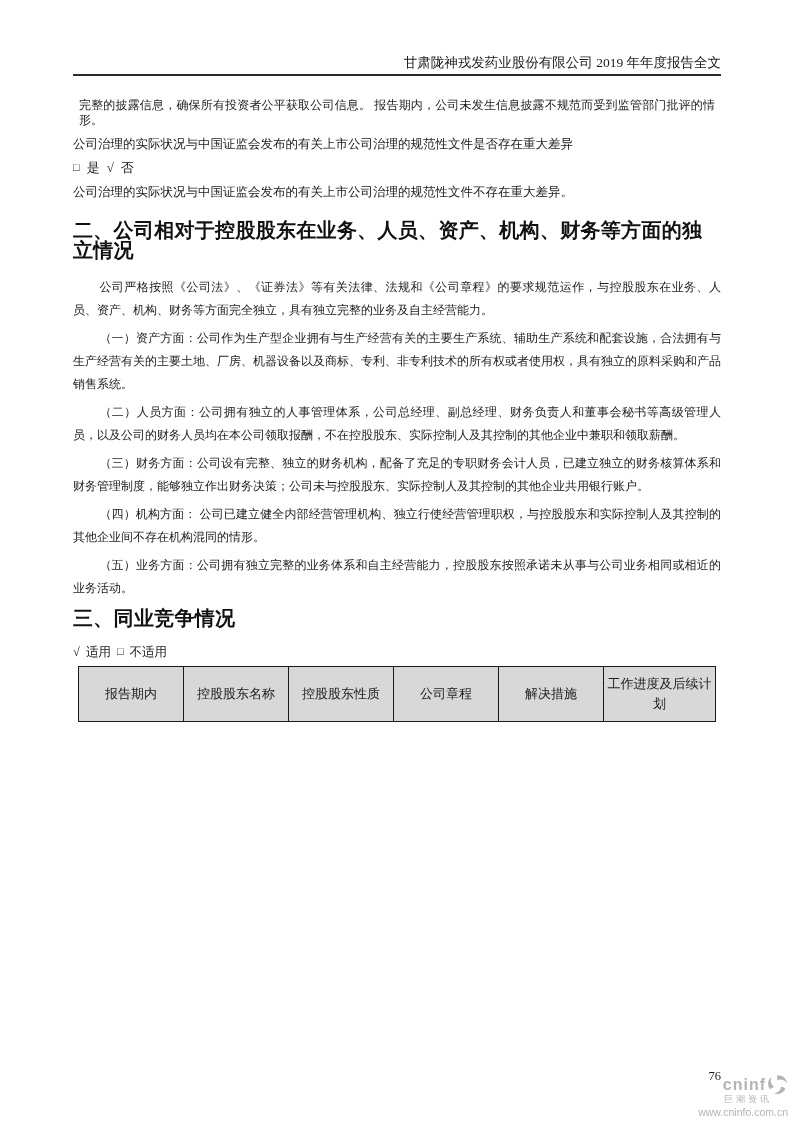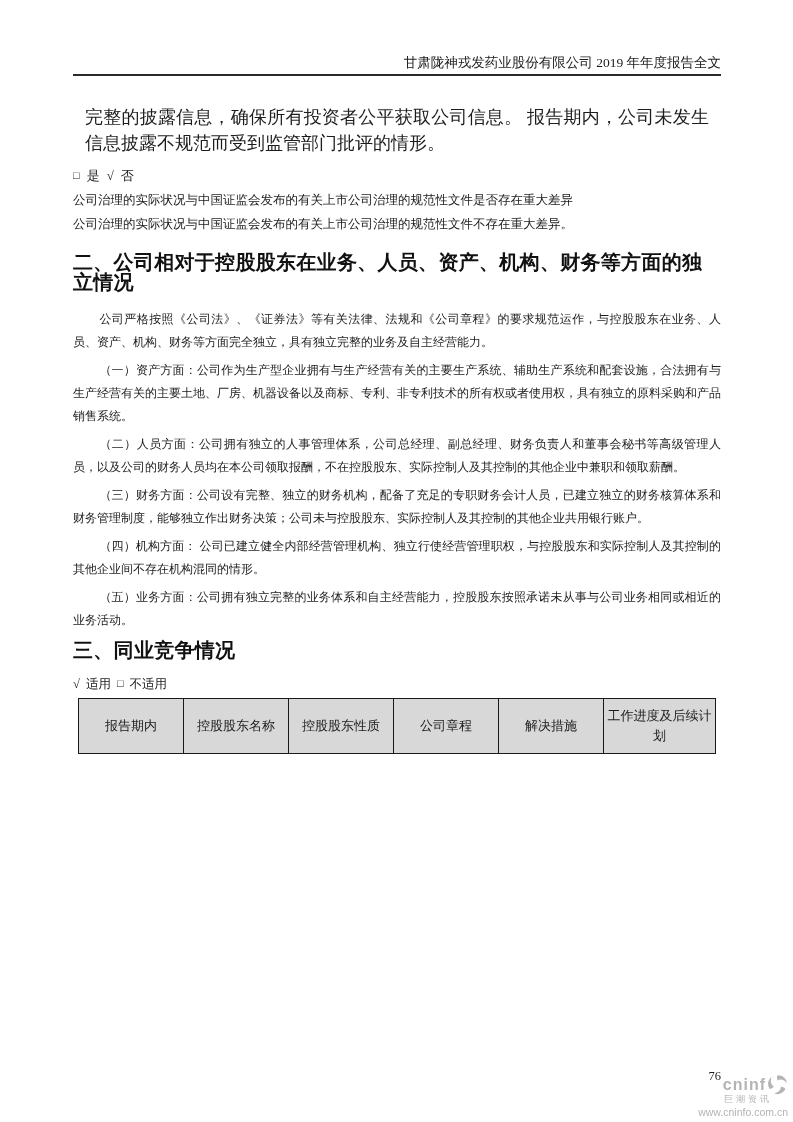--- a/index.html
+++ b/index.html
@@ -12,21 +12,21 @@
   .doc-header {
     position:absolute; left:73px; top:53px; width:648px;
     text-align:right; font-size:13.5px; line-height:19px; color:#1c1c1c;
   }
   .header-rule {
     position:absolute; left:73px; top:74px; width:648px; height:0;
     border-top:2px solid #2b2b2b;
   }
   
   .content { position:absolute; left:73px; top:92px; width:648px; }
-  .p-intro { margin:12px; font-size:18px; line-height:26px; text-align:justify; }
+  .p-intro { margin:6px; font-size:12px; line-height:15px; text-align:justify; }
   .gov-line { margin:8px 0 0 0; font-size:12.5px; line-height:16px; }
   .gov-opts { font-size:13px; }
   .gov-opts .tok { margin-right:7px; }
   .gov-opts .tok:last-child { margin-right:0; }
   .box-glyph { font-size:11px; position:relative; top:-1px; }
   .sec-heading {
     font-family:Liberation Sans, sans-serif;
     font-weight:bold; font-size:20px; line-height:20px; color:#111;
     letter-spacing:0.3px;
   }
@@ -69,25 +69,25 @@
 
 <div class="page">
 
   <div class="doc-header">甘肃陇神戎发药业股份有限公司 2019 年年度报告全文</div>
   <div class="header-rule"></div>
 
   <div class="content">
 
     <p class="p-intro">完整的披露信息，确保所有投资者公平获取公司信息。 报告期内，公司未发生信息披露不规范而受到监管部门批评的情形。</p>
 
+    <div class="gov-line">公司治理的实际状况与中国证监会发布的有关上市公司治理的规范性文件是否存在重大差异</div>
+
     <div class="gov-line gov-opts">
       <span class="tok box-glyph">□</span><span class="tok">是</span><span class="tok">√</span><span class="tok">否</span>
     </div>
-
-    <div class="gov-line">公司治理的实际状况与中国证监会发布的有关上市公司治理的规范性文件是否存在重大差异</div>
 
     <div class="gov-line">公司治理的实际状况与中国证监会发布的有关上市公司治理的规范性文件不存在重大差异。</div>
 
     <div class="sec-heading h2">二、公司相对于控股股东在业务、人员、资产、机构、财务等方面的独立情况</div>
 
     <p class="body-para">公司严格按照《公司法》、《证券法》等有关法律、法规和《公司章程》的要求规范运作，与控股股东在业务、人员、资产、机构、财务等方面完全独立，具有独立完整的业务及自主经营能力。</p>
     <p class="body-para">（一）资产方面：公司作为生产型企业拥有与生产经营有关的主要生产系统、辅助生产系统和配套设施，合法拥有与生产经营有关的主要土地、厂房、机器设备以及商标、专利、非专利技术的所有权或者使用权，具有独立的原料采购和产品销售系统。</p>
     <p class="body-para">（二）人员方面：公司拥有独立的人事管理体系，公司总经理、副总经理、财务负责人和董事会秘书等高级管理人员，以及公司的财务人员均在本公司领取报酬，不在控股股东、实际控制人及其控制的其他企业中兼职和领取薪酬。</p>
     <p class="body-para">（三）财务方面：公司设有完整、独立的财务机构，配备了充足的专职财务会计人员，已建立独立的财务核算体系和财务管理制度，能够独立作出财务决策；公司未与控股股东、实际控制人及其控制的其他企业共用银行账户。</p>
     <p class="body-para">（四）机构方面： 公司已建立健全内部经营管理机构、独立行使经营管理职权，与控股股东和实际控制人及其控制的其他企业间不存在机构混同的情形。</p>

